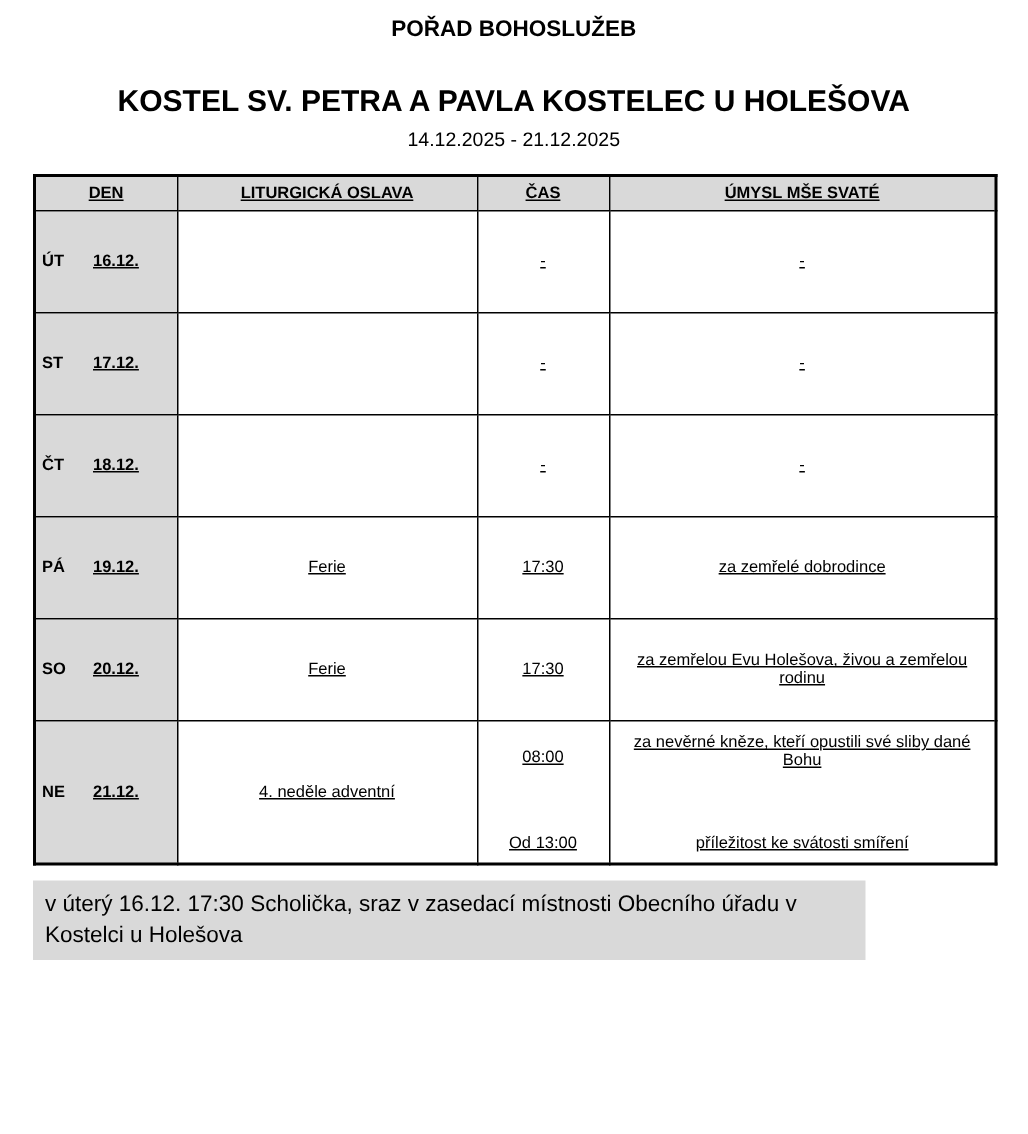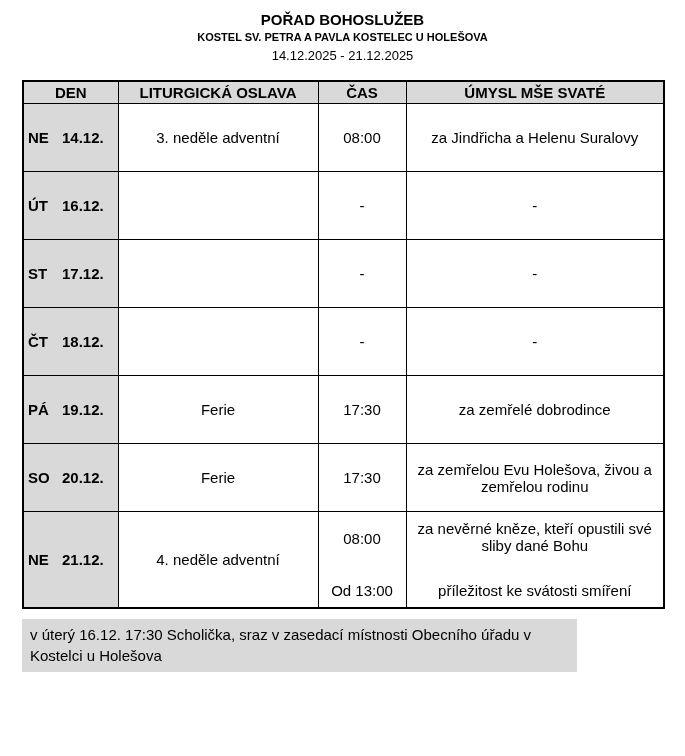--- a/index.html
+++ b/index.html
@@ -11,34 +11,35 @@
     font-family: "Liberation Sans", sans-serif;
     color: #000000;
   }
   .page {
     width: 685px;
     min-height: 756px;
     padding-top: 9px;
   }
   .titles { text-align: center; line-height: 1.4; }
   .title-main { font-size: 15px; font-weight: bold; }
-  .title-sub  { font-size: 11px; font-weight: bold; }
+  .title-sub  { font-size: 20px; font-weight: bold; margin-top: 24px; }
   .title-dates { font-size: 13px; font-weight: normal; margin-top: 2px; }
 
   table.schedule {
     border-collapse: collapse;
     table-layout: fixed;
     width: 641px;
     margin: 14px 0 0 22px;
     border: 2px solid #000;
   }
   .schedule th, .schedule td {
     border: 1px solid #000;
-    font-size: 15px;
+    font-size: 11px;
     overflow: hidden;
+    text-decoration: underline;
   }
   .schedule th {
     background: #d9d9d9;
     font-weight: bold;
     height: 23px;
     padding: 2px;
     text-align: center;
   }
   .col-den { width: 95px; }
   .col-lit { width: 200px; }
@@ -96,28 +97,20 @@
     <thead>
       <tr>
         <th>DEN</th>
         <th>LITURGICKÁ OSLAVA</th>
         <th>ČAS</th>
         <th>ÚMYSL MŠE SVATÉ</th>
       </tr>
     </thead>
     <tbody>
 
-      <tr class="srow">
-        <td class="den">
-          <span class="day">NE</span><span>14.12.</span>
-        </td>
-        <td class="center">3. neděle adventní</td>
-        <td class="center">08:00</td>
-        <td class="center">za Jindřicha a Helenu Suralovy</td>
-      </tr>
 
 
       <tr class="srow">
         <td class="den">
           <span class="day">ÚT</span><span>16.12.</span>
         </td>
         <td class="center"></td>
         <td class="center">-</td>
         <td class="center">-</td>
       </tr>

